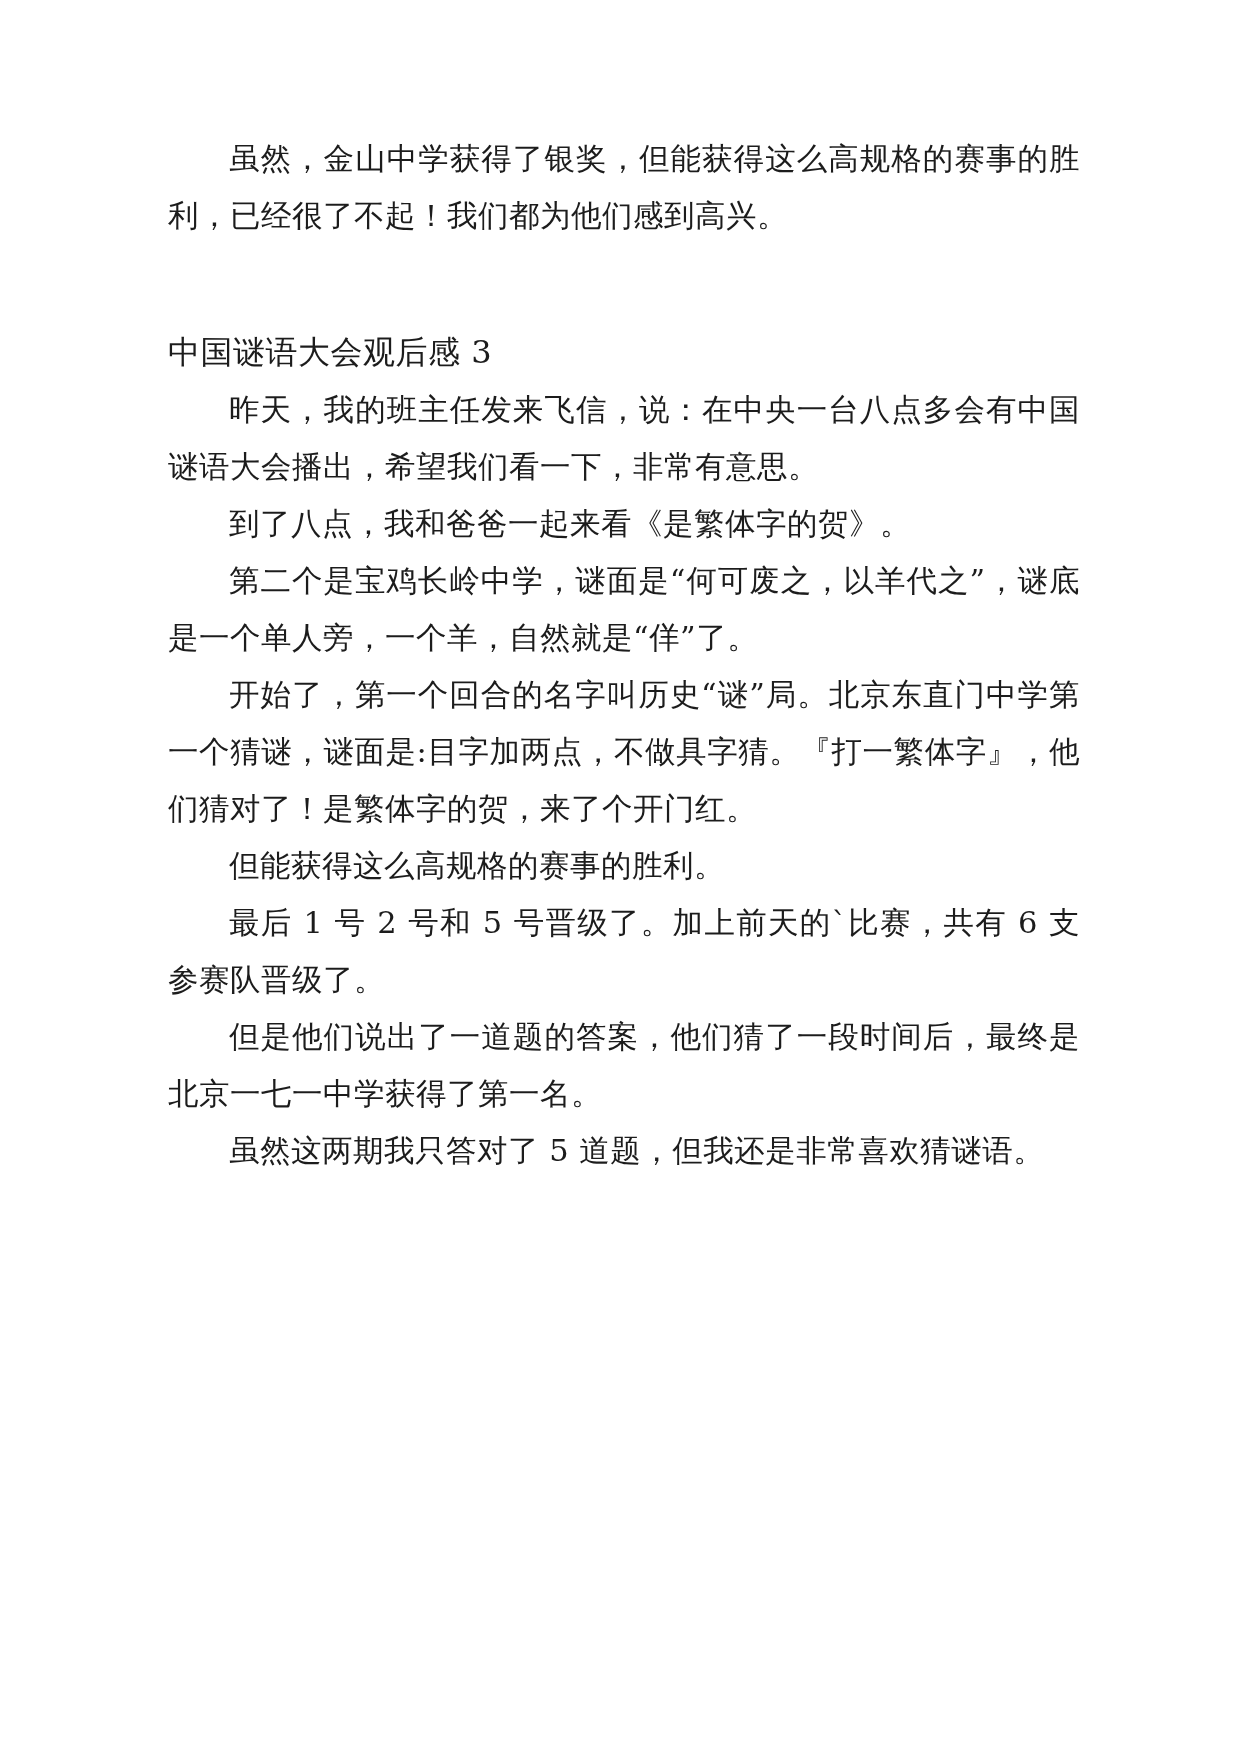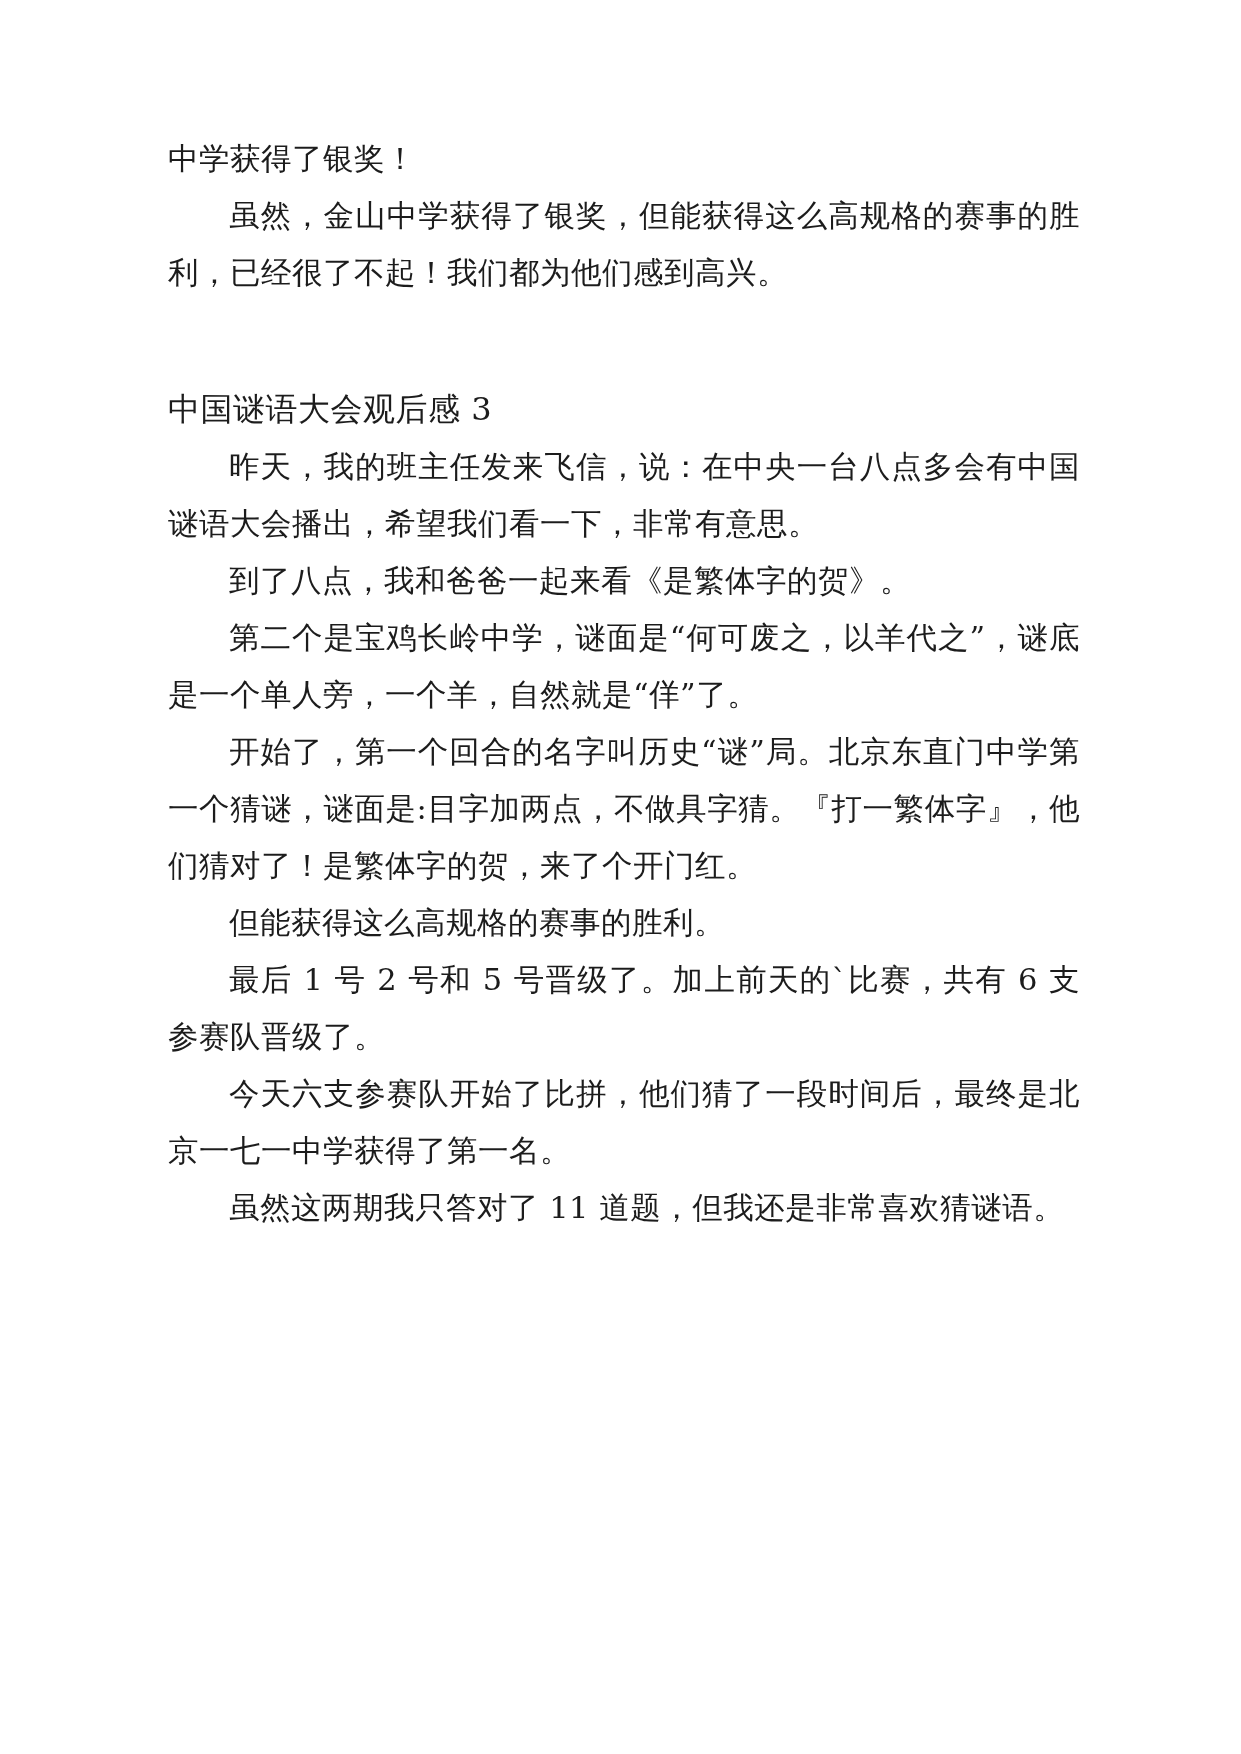--- a/index.html
+++ b/index.html
@@ -46,39 +46,38 @@
     margin: 0;
     letter-spacing: 0.5px;
   }
 </style>
 </head>
 <body>
 
 <div class="page">
   <div class="content">
 
-    <p class="para">中学获得了银奖！</p>
 
     <p class="para indent">虽然，金山中学获得了银奖，但能获得这么高规格的赛事的胜利，已经很了不起！我们都为他们感到高兴。</p>
 
     <div class="spacer-lg"></div>
 
     <p class="heading">中国谜语大会观后感 3</p>
 
     <p class="para indent">昨天，我的班主任发来飞信，说：在中央一台八点多会有中国谜语大会播出，希望我们看一下，非常有意思。</p>
 
     <p class="para indent">到了八点，我和爸爸一起来看《是繁体字的贺》。</p>
 
     <p class="para indent">第二个是宝鸡长岭中学，谜面是“何可废之，以羊代之”，谜底是一个单人旁，一个羊，自然就是“佯”了。</p>
 
     <p class="para indent">开始了，第一个回合的名字叫历史“谜”局。北京东直门中学第一个猜谜，谜面是:目字加两点，不做具字猜。『打一繁体字』，他们猜对了！是繁体字的贺，来了个开门红。</p>
 
     <p class="para indent">但能获得这么高规格的赛事的胜利。</p>
 
 
     <p class="para indent">最后 1 号 2 号和 5 号晋级了。加上前天的`比赛，共有 6 支参赛队晋级了。</p>
 
-    <p class="para indent">今天六支参赛队开始了比拼，他们猜了一段时间后，最终是北京一七一中学获得了第一名。</p>
+    <p class="para indent">但是他们说出了一道题的答案，他们猜了一段时间后，最终是北京一七一中学获得了第一名。</p>
 
-    <p class="para indent">虽然这两期我只答对了 11 道题，但我还是非常喜欢猜谜语。</p>
+    <p class="para indent">虽然这两期我只答对了 5 道题，但我还是非常喜欢猜谜语。</p>
 
   </div>
 </div>
 
 </body></html>

